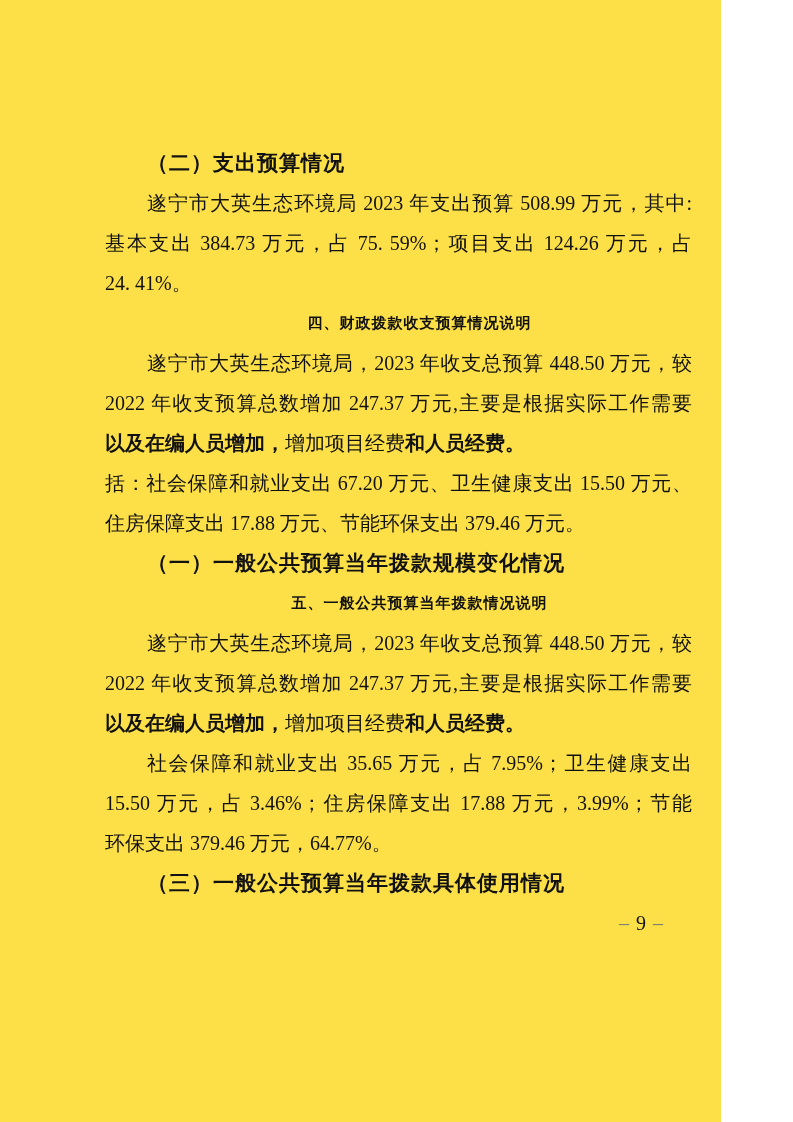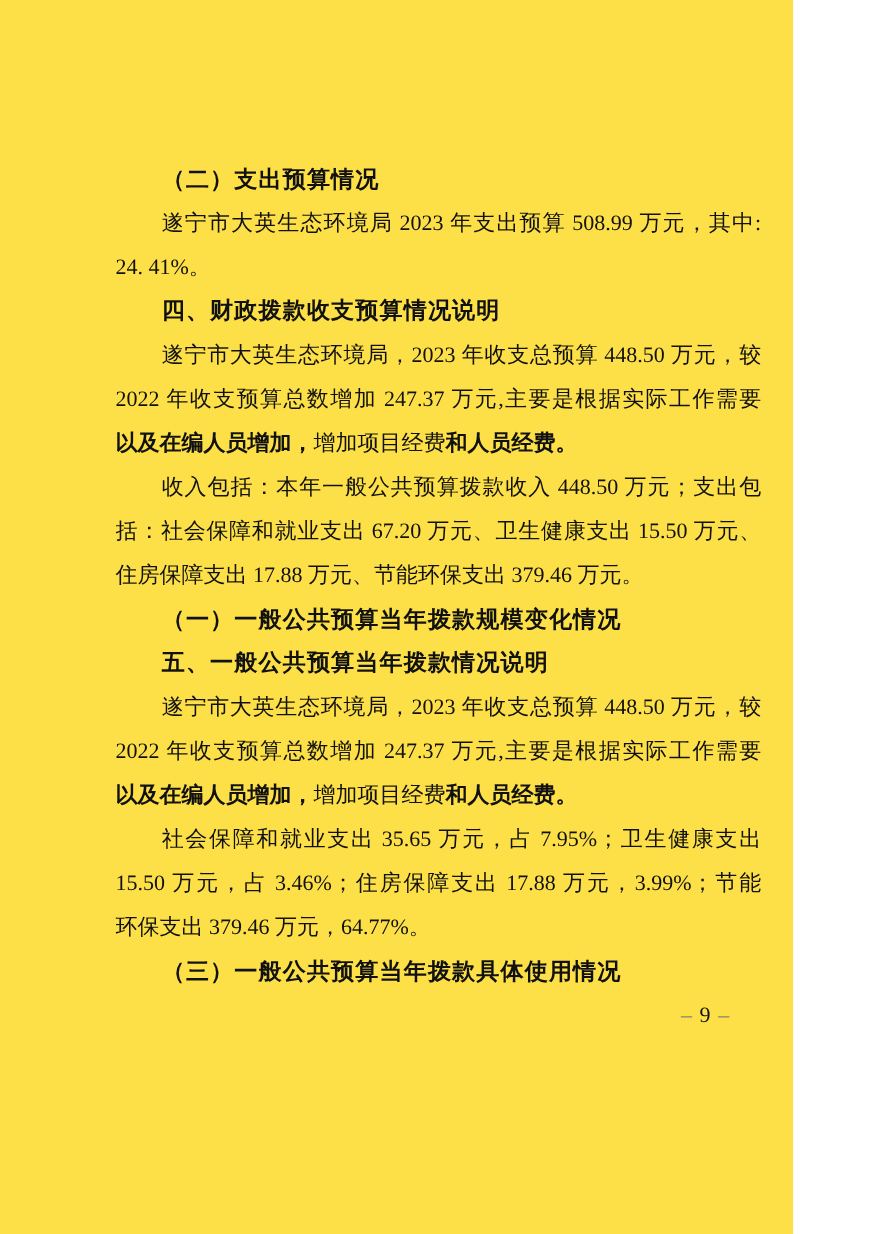--- a/index.html
+++ b/index.html
@@ -40,22 +40,23 @@
   .kai {
     font-family: "Liberation Serif", "DejaVu Serif", serif;
     font-weight: 700;
     font-size: 21px;
     letter-spacing: 1px;
   }
   
   .hei {
     font-family: "Liberation Sans", "DejaVu Sans", sans-serif;
     font-weight: 700;
-    font-size: 21px;
+    font-size: 15px;
     letter-spacing: 1px;
+    text-align: center;
   }
   .run-hei {
     font-family: "Liberation Sans", "DejaVu Sans", sans-serif;
     font-weight: 700;
   }
   .run-song {
     font-family: "Liberation Serif", "DejaVu Serif", serif;
     font-weight: 400;
   }
   .pagenum {
@@ -74,29 +75,29 @@
 </style>
 </head>
 <body>
 
 <div class="page">
   <div class="content">
 
     <div class="line kai indent">（二）支出预算情况</div>
 
     <div class="line just indent">遂宁市大英生态环境局 2023 年支出预算 508.99 万元，其中:</div>
+    <div class="line just">基本支出 384.73 万元，占 75. 59%；项目支出 124.26 万元，占</div>
     <div class="line">24. 41%。</div>
 
     <div class="line hei indent">四、财政拨款收支预算情况说明</div>
 
     <div class="line just indent">遂宁市大英生态环境局，2023 年收支总预算 448.50 万元，较</div>
     <div class="line just">2022 年收支预算总数增加 247.37 万元,主要是根据实际工作需要</div>
     <div class="line"><span class="run-hei">以及在编人员增加，</span><span class="run-song">增加项目经费</span><span class="run-hei">和人员经费。</span></div>
 
-    <div class="line just indent">收入包括：本年一般公共预算拨款收入 448.50 万元；支出包</div>
     <div class="line just">括：社会保障和就业支出 67.20 万元、卫生健康支出 15.50 万元、</div>
     <div class="line">住房保障支出 17.88 万元、节能环保支出 379.46 万元。</div>
 
     <div class="line kai indent">（一）一般公共预算当年拨款规模变化情况</div>
 
     <div class="line hei indent">五、一般公共预算当年拨款情况说明</div>
 
     <div class="line just indent">遂宁市大英生态环境局，2023 年收支总预算 448.50 万元，较</div>
     <div class="line just">2022 年收支预算总数增加 247.37 万元,主要是根据实际工作需要</div>
     <div class="line"><span class="run-hei">以及在编人员增加，</span><span class="run-song">增加项目经费</span><span class="run-hei">和人员经费。</span></div>

